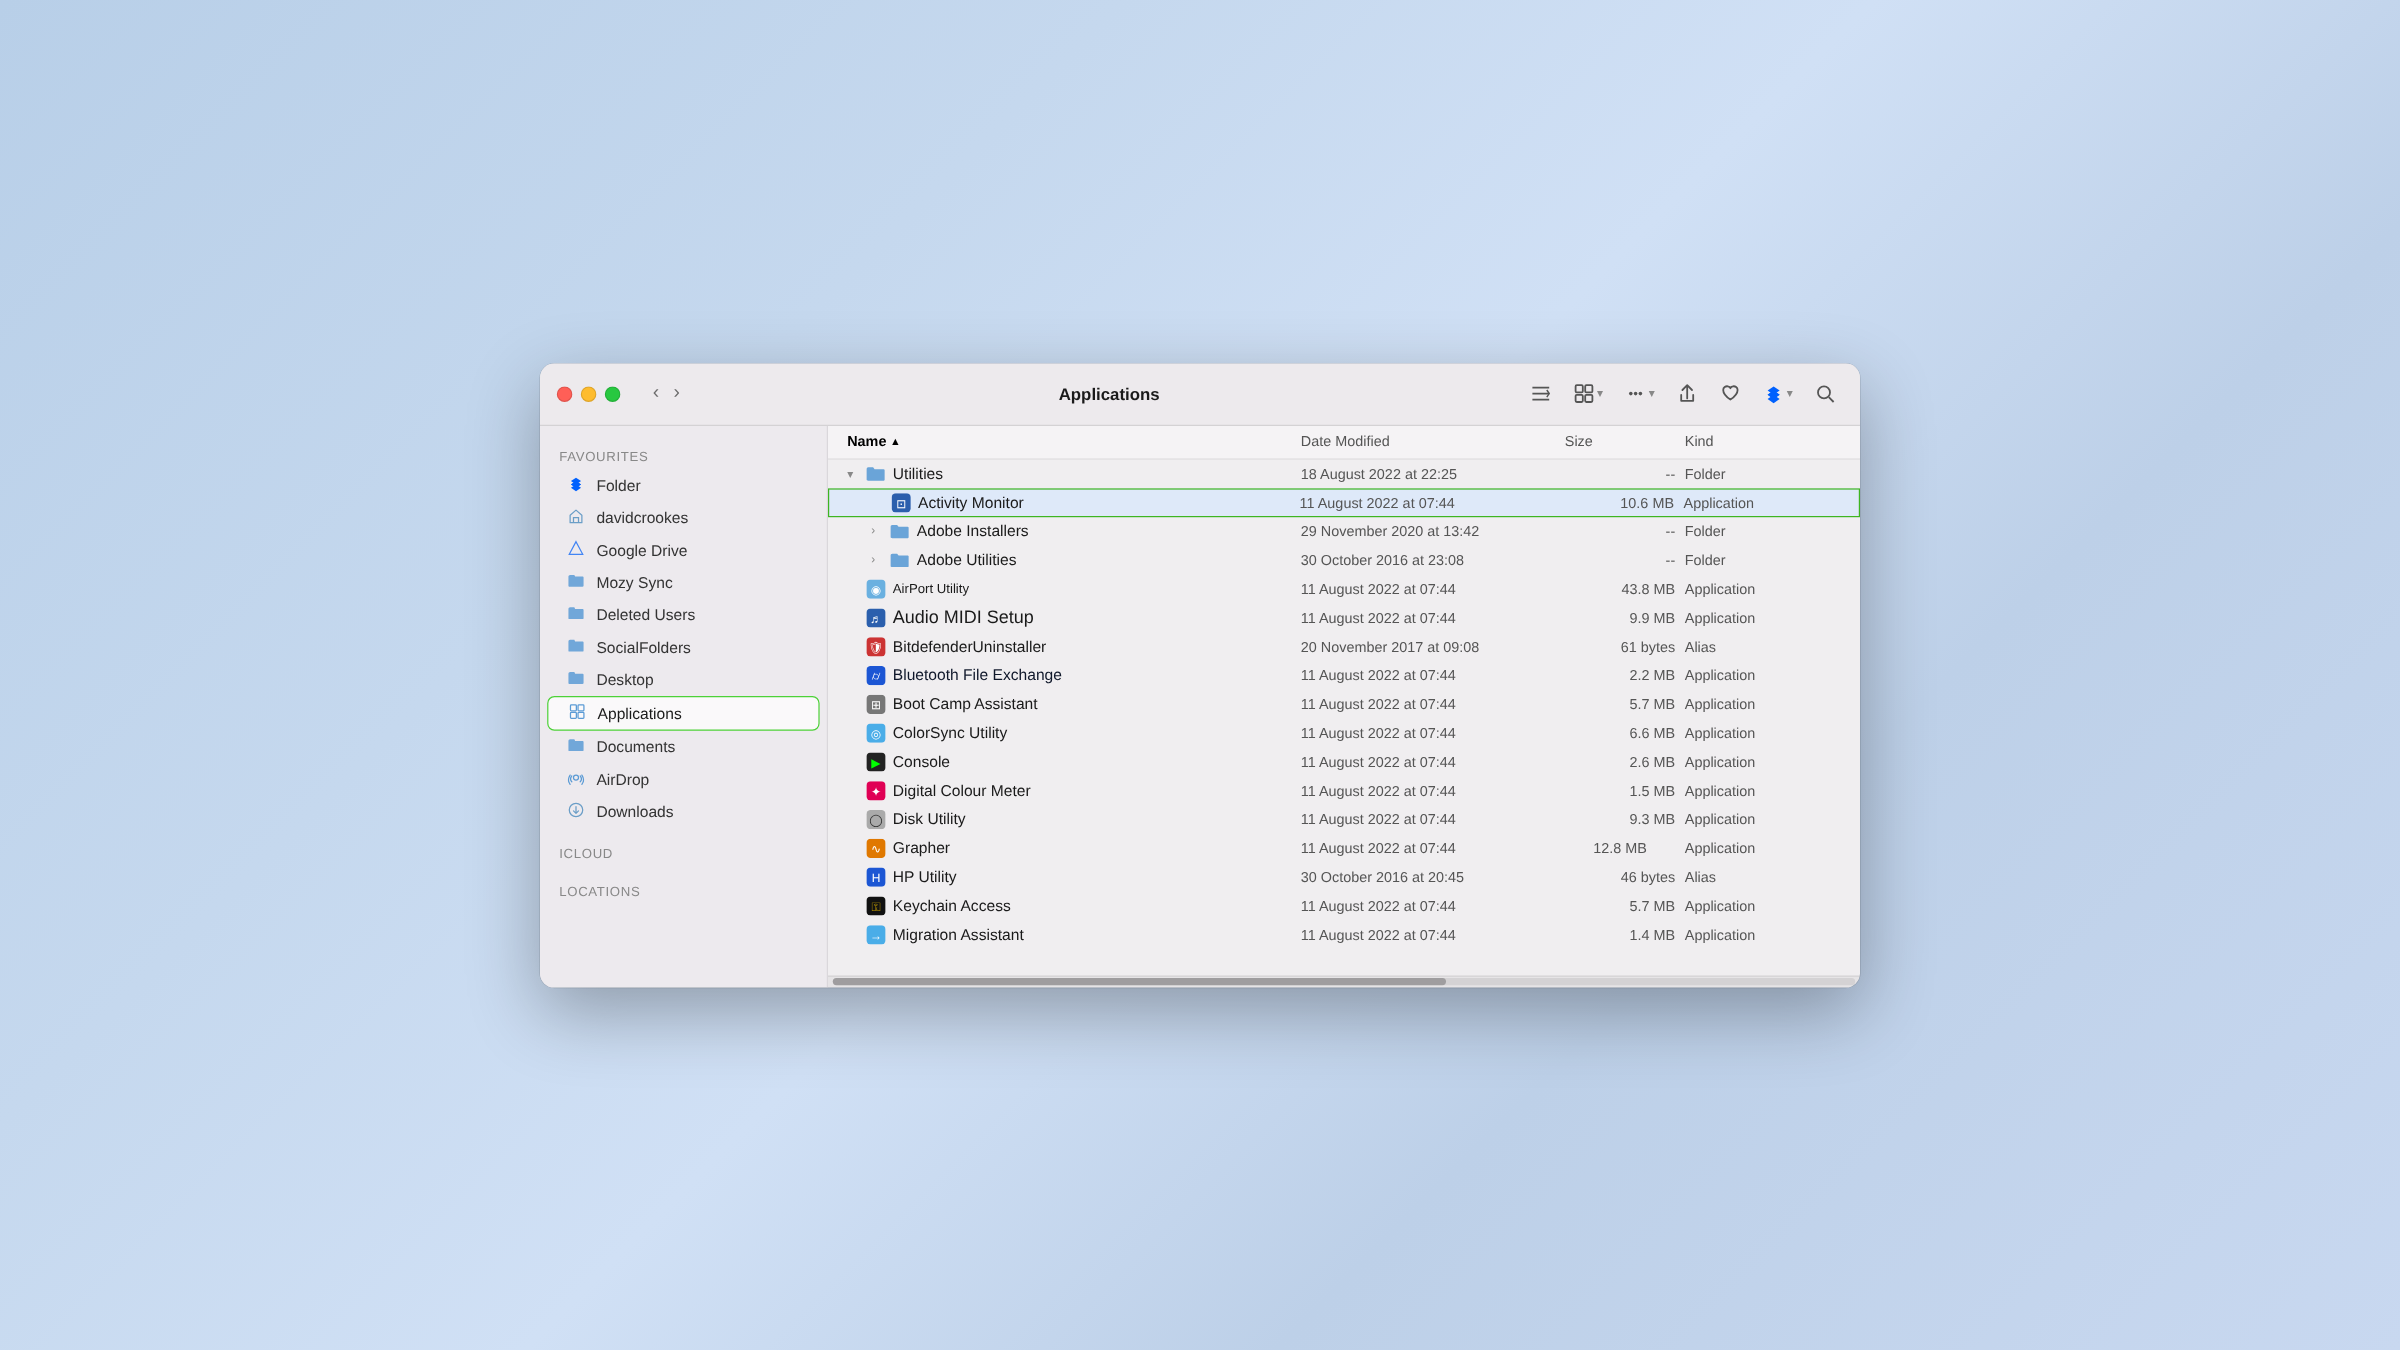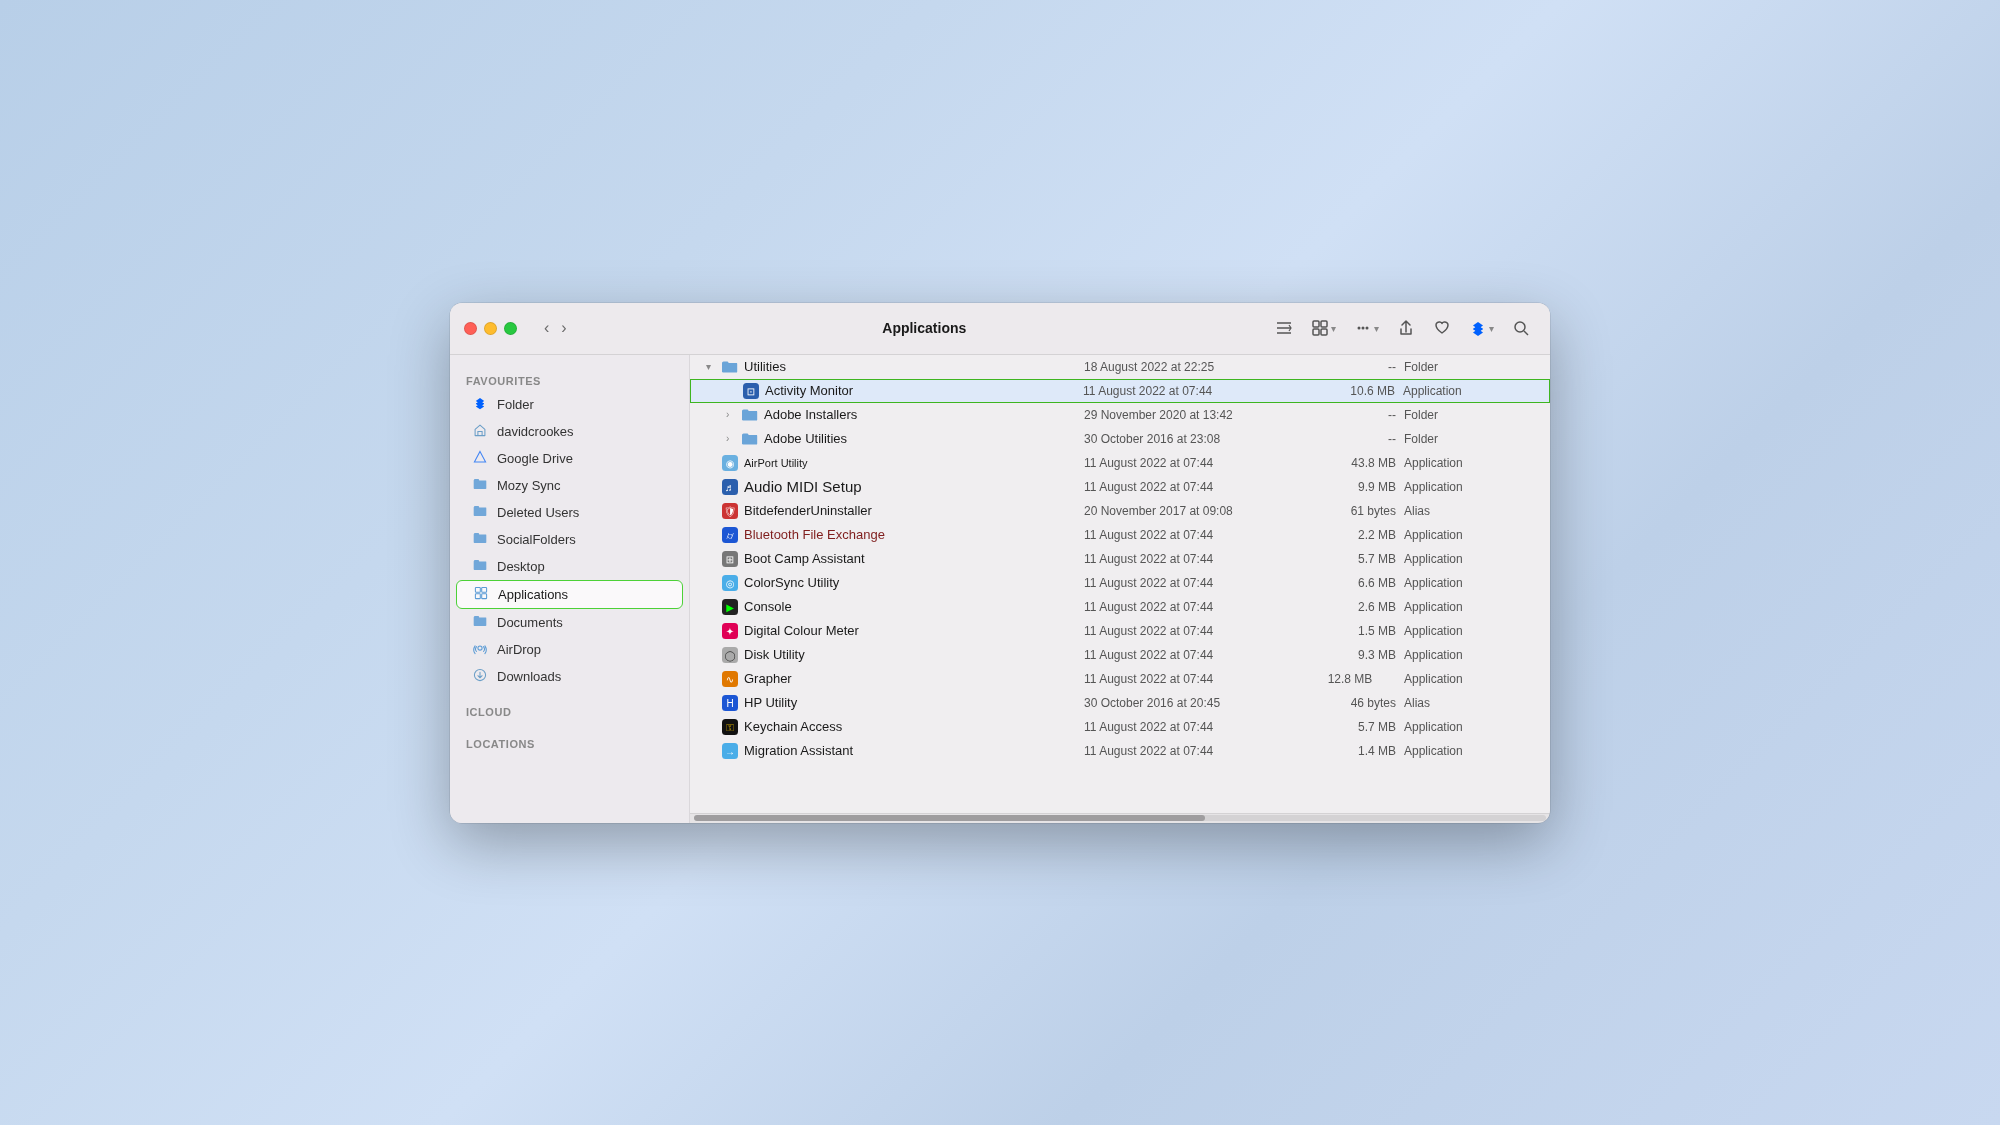--- a/index.html
+++ b/index.html
@@ -121,21 +121,21 @@
       padding: 12px 0;
       overflow-y: auto;
       flex-shrink: 0;
     }
 
     .sidebar::-webkit-scrollbar { width: 4px; }
     .sidebar::-webkit-scrollbar-thumb { background: rgba(0,0,0,0.2); border-radius: 2px; }
 
     .sidebar-section-label {
       font-size: 11px;
-      font-weight: 700;
+      font-weight: 400;
       color: #888;
       text-transform: uppercase;
       letter-spacing: 0.05em;
       padding: 8px 16px 4px;
     }
 
     .sidebar-item {
       display: flex;
       align-items: center;
       gap: 9px;
@@ -448,20 +448,35 @@
             <span class="item-label">Downloads</span>
           </div>
         </div>
 
       <div class="sidebar-section-label" style="margin-top:8px;">iCloud</div>
       <div class="sidebar-section-label" style="margin-top:8px;">Locations</div>
     </div>
 
     <div class="file-list-container">
 
+      <div class="column-headers">
+        <div class="col-header active">
+          <span>Name</span>
+          <span style="font-size:9px;">▲</span>
+        </div>
+        <div class="col-header">
+          <span>Date Modified</span>
+        </div>
+        <div class="col-header">
+          <span>Size</span>
+        </div>
+        <div class="col-header">
+          <span>Kind</span>
+        </div>
+      </div>
 
       <div class="file-list">
         <div id="file-rows-container">
             <div class="file-row">
               <div class="file-name-cell">
                 <span class="expand-arrow">▾</span>
                 <div class="file-icon">
                   <svg width="16" height="14" viewBox="0 0 20 16" fill="#5b9bd5" xmlns="http://www.w3.org/2000/svg">
       <path d="M0 3 C0 2 1 1 2 1 L7 1 L8.5 3 L18 3 C19 3 19 4 19 4 L19 14 C19 15 18 15 18 15 L2 15 C1 15 0 14 0 14 Z" fill="#5b9bd5" opacity="0.9"></path>
     </svg>
@@ -562,21 +577,21 @@
             </div>
             <div class="file-row">
               <div class="file-name-cell">
                 <span class="expand-arrow"></span>
                 <div class="file-icon">
                   <svg width="16" height="16" viewBox="0 0 16 16" xmlns="http://www.w3.org/2000/svg">
     <rect width="16" height="16" rx="3.5" fill="#1c56d4"></rect>
     <text x="8" y="12" text-anchor="middle" font-size="10" fill="#fff" font-family="sans-serif">⌭</text>
   </svg>
                 </div>
-                <span style="font-size: 13px; color: #7f1d1d;">Bluetooth File Exchange</span>
+                <span style="font-size: 13px; color: #0f172a;">Bluetooth File Exchange</span>
               </div>
               <div class="date-cell">11 August 2022 at 07:44</div>
               <div class="size-cell" style="text-align: right; padding-right: 8px;">2.2 MB</div>
               <div class="kind-cell">Application</div>
             </div>
             <div class="file-row">
               <div class="file-name-cell">
                 <span class="expand-arrow"></span>
                 <div class="file-icon">
                   <svg width="16" height="16" viewBox="0 0 16 16" xmlns="http://www.w3.org/2000/svg">

